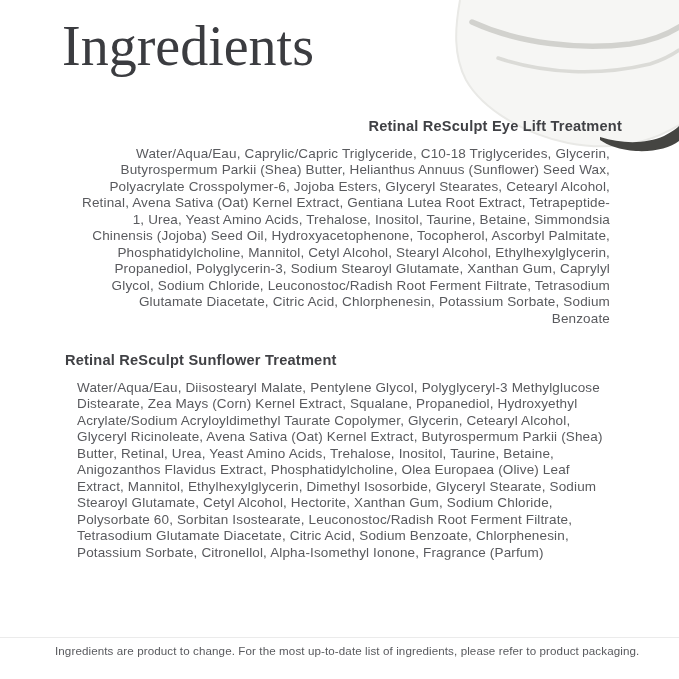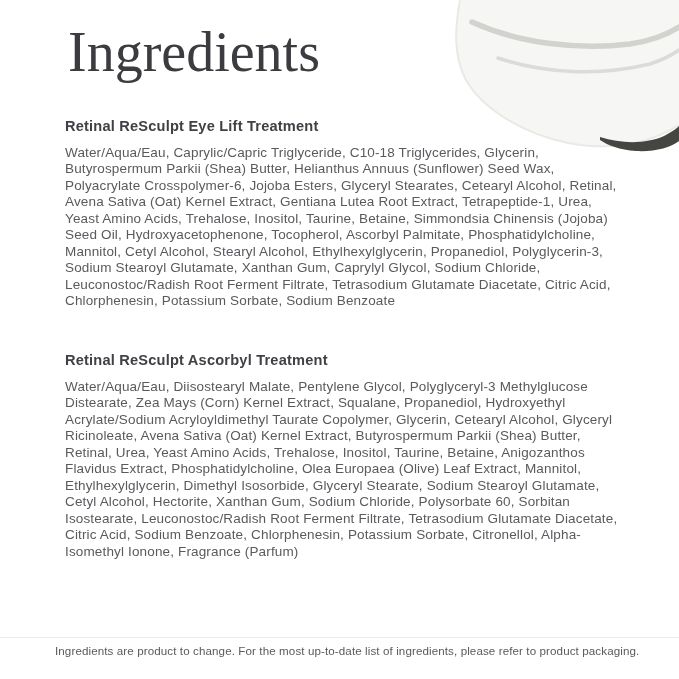--- a/index.html
+++ b/index.html
@@ -12,52 +12,52 @@
     position: relative;
     width: 679px;
     height: 679px;
     background: var(--background, #ffffff);
     overflow: hidden;
   }
   .page-title {
     position: absolute;
     left: 62px;
     top: 16px;
-    margin: 6px;
+    margin: 0;
     font-family: "Liberation Serif", serif;
     font-weight: 400;
     font-size: 56px;
     line-height: 1.1;
     letter-spacing: 0px;
     color: var(--title-text, #3b3c40);
   }
   .cream {
     position: absolute;
     top: 0;
     right: 0;
     width: 229px;
     height: 162px;
     display: block;
   }
   .section {
     position: absolute;
     left: 65px;
     width: 557px;
   }
-  .section-1 { top: 118px; }
+  .section-1 { top: 118px; text-align: right; }
   .section-2 { top: 352px; }
   .section h2 {
     margin: 0 0 11px 0;
     font-size: 14.6px;
     font-weight: 700;
     letter-spacing: 0.2px;
     color: var(--heading-text, #404145);
   }
   .section p {
-    margin: 0;
+    margin: 12px;
     font-size: 13.5px;
     line-height: 16.45px;
     letter-spacing: 0.15px;
     color: var(--body-text, #595a5e);
   }
   .divider {
     position: absolute;
     left: 0;
     top: 637px;
     width: 679px;
@@ -88,21 +88,21 @@
     <path d="M 48,58 C 95,74 150,76 200,64 C 212,60 222,55 229,50" style="fill: none; stroke: var(--cream-swirl-light, #dbdbd7); stroke-width: 3.5; stroke-linecap: round;"></path>
     <path d="M 150,137 C 172,144 196,144 214,136 C 220,133 226,129 229,126 L 229,141 C 220,148 204,152 186,151 C 170,150 157,145 150,140 Z" style="fill: var(--cream-shadow, #454542);"></path>
   </svg>
 
   <section class="section section-1">
     <h2>Retinal ReSculpt Eye Lift Treatment</h2>
     <p>Water/Aqua/Eau, Caprylic/Capric Triglyceride, C10-18 Triglycerides, Glycerin, Butyrospermum Parkii (Shea) Butter, Helianthus Annuus (Sunflower) Seed Wax, Polyacrylate Crosspolymer-6, Jojoba Esters, Glyceryl Stearates, Cetearyl Alcohol, Retinal, Avena Sativa (Oat) Kernel Extract, Gentiana Lutea Root Extract, Tetrapeptide-1, Urea, Yeast Amino Acids, Trehalose, Inositol, Taurine, Betaine, Simmondsia Chinensis (Jojoba) Seed Oil, Hydroxyacetophenone, Tocopherol, Ascorbyl Palmitate, Phosphatidylcholine, Mannitol, Cetyl Alcohol, Stearyl Alcohol, Ethylhexylglycerin, Propanediol, Polyglycerin-3, Sodium Stearoyl Glutamate, Xanthan Gum, Caprylyl Glycol, Sodium Chloride, Leuconostoc/Radish Root Ferment Filtrate, Tetrasodium Glutamate Diacetate, Citric Acid, Chlorphenesin, Potassium Sorbate, Sodium Benzoate</p>
   </section>
 
   <section class="section section-2">
-    <h2>Retinal ReSculpt Ascorbyl Treatment</h2>
+    <h2>Retinal ReSculpt Sunflower Treatment</h2>
     <p>Water/Aqua/Eau, Diisostearyl Malate, Pentylene Glycol, Polyglyceryl-3 Methylglucose Distearate, Zea Mays (Corn) Kernel Extract, Squalane, Propanediol, Hydroxyethyl Acrylate/Sodium Acryloyldimethyl Taurate Copolymer, Glycerin, Cetearyl Alcohol, Glyceryl Ricinoleate, Avena Sativa (Oat) Kernel Extract, Butyrospermum Parkii (Shea) Butter, Retinal, Urea, Yeast Amino Acids, Trehalose, Inositol, Taurine, Betaine, Anigozanthos Flavidus Extract, Phosphatidylcholine, Olea Europaea (Olive) Leaf Extract, Mannitol, Ethylhexylglycerin, Dimethyl Isosorbide, Glyceryl Stearate, Sodium Stearoyl Glutamate, Cetyl Alcohol, Hectorite, Xanthan Gum, Sodium Chloride, Polysorbate 60, Sorbitan Isostearate, Leuconostoc/Radish Root Ferment Filtrate, Tetrasodium Glutamate Diacetate, Citric Acid, Sodium Benzoate, Chlorphenesin, Potassium Sorbate, Citronellol, Alpha-Isomethyl Ionone, Fragrance (Parfum)</p>
   </section>
 
   <div class="divider"></div>
 
   <div class="footer-note">Ingredients are product to change. For the most up-to-date list of ingredients, please refer to product packaging.</div>
 
 </div>
 
 </body></html>

